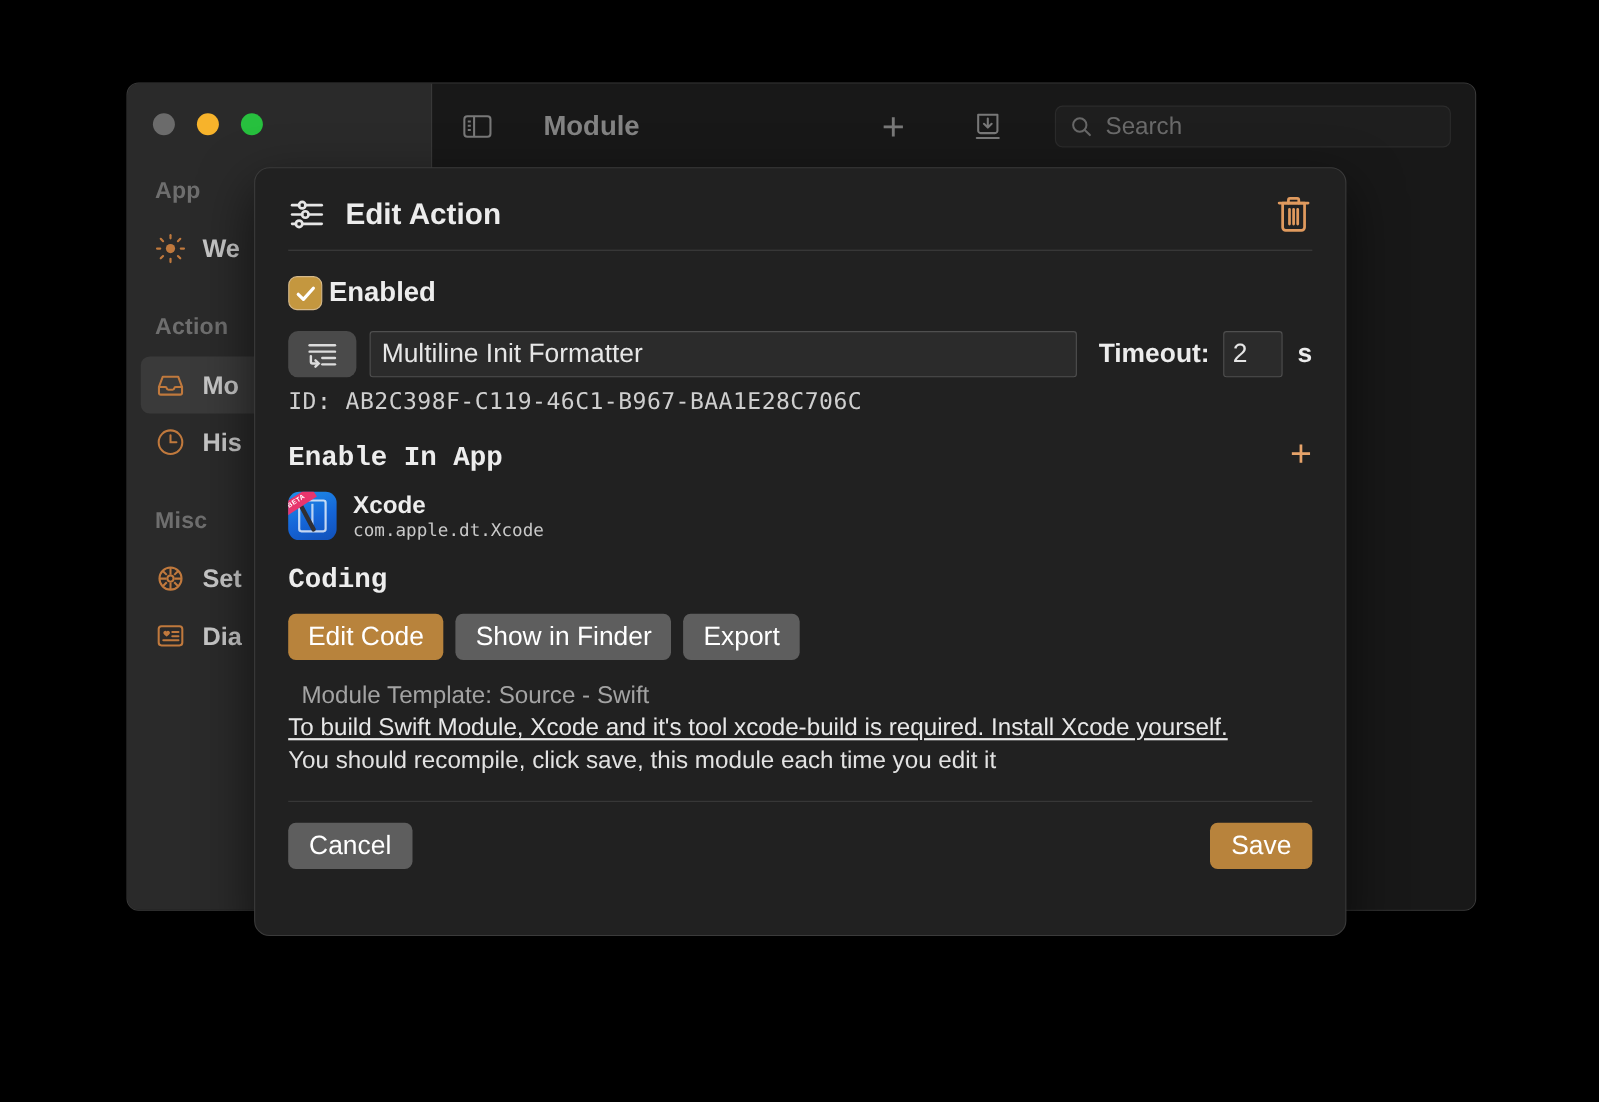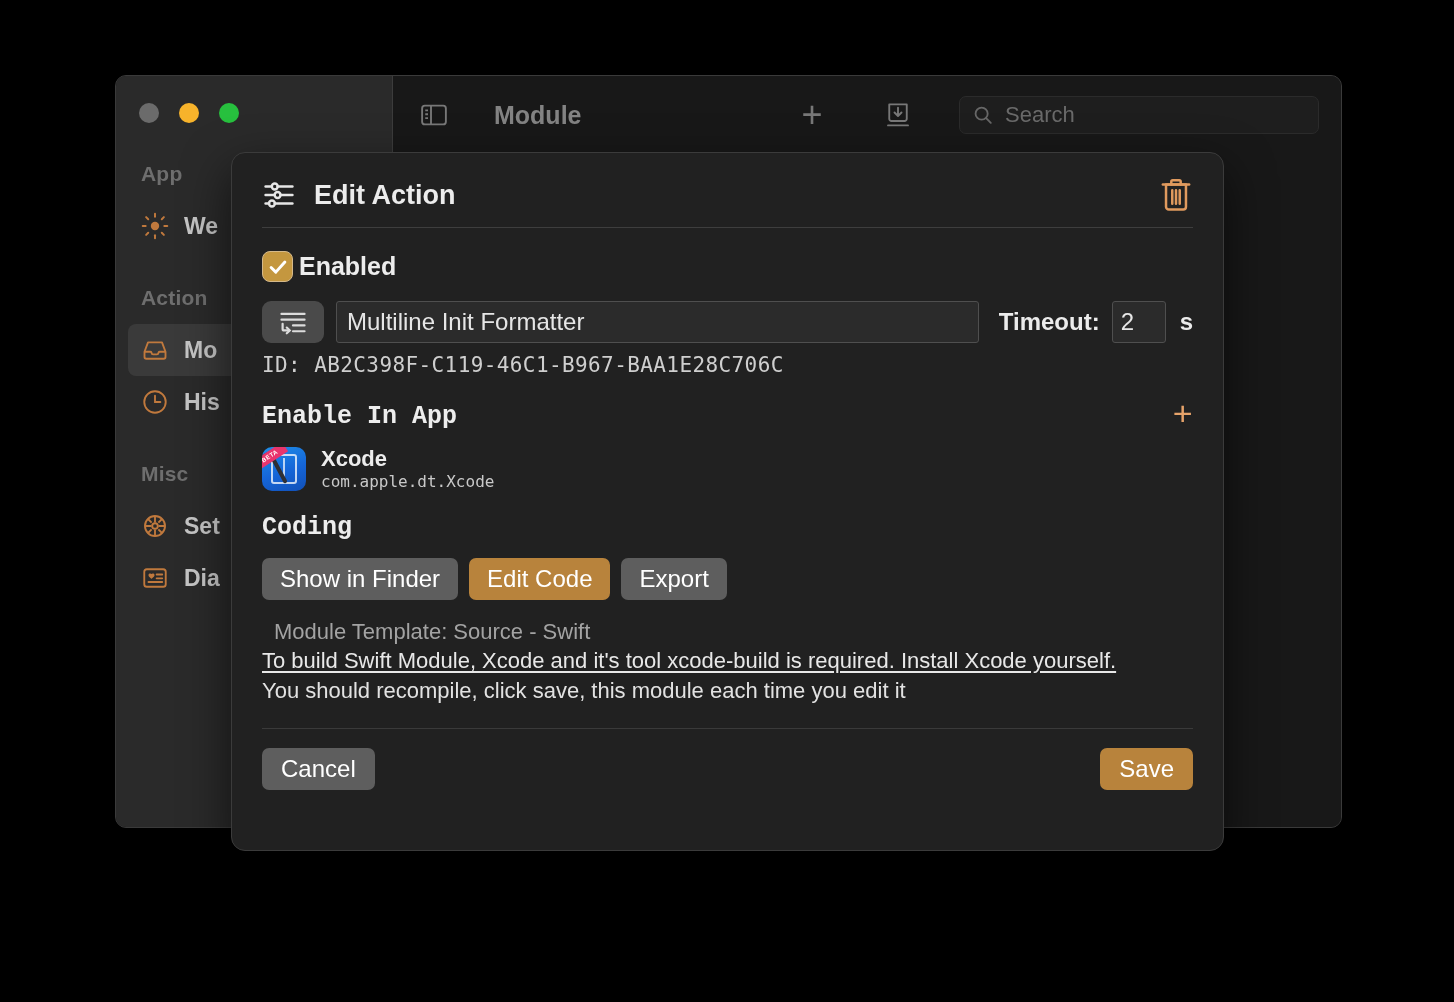--- a/index.html
+++ b/index.html
@@ -602,22 +602,22 @@
       <span class="app-bundle">com.apple.dt.Xcode</span>
     </span>
   </div>
 
 
   <div class="section-head">
     <span class="section-title">Coding</span>
   </div>
 
   <div class="btn-row">
+    <button class="btn btn-accent">Edit Code</button>
     <button class="btn btn-grey">Show in Finder</button>
-    <button class="btn btn-accent">Edit Code</button>
     <button class="btn btn-grey">Export</button>
   </div>
 
   <div class="tmpl-line">Module Template: Source - Swift</div>
   <div class="tmpl-link">To build Swift Module, Xcode and it's tool xcode-build is required. Install Xcode yourself.</div>
   <div class="tmpl-sub">You should recompile, click save, this module each time you edit it</div>
 
   <div class="footer-rule"></div>
 
   <div class="footer">

